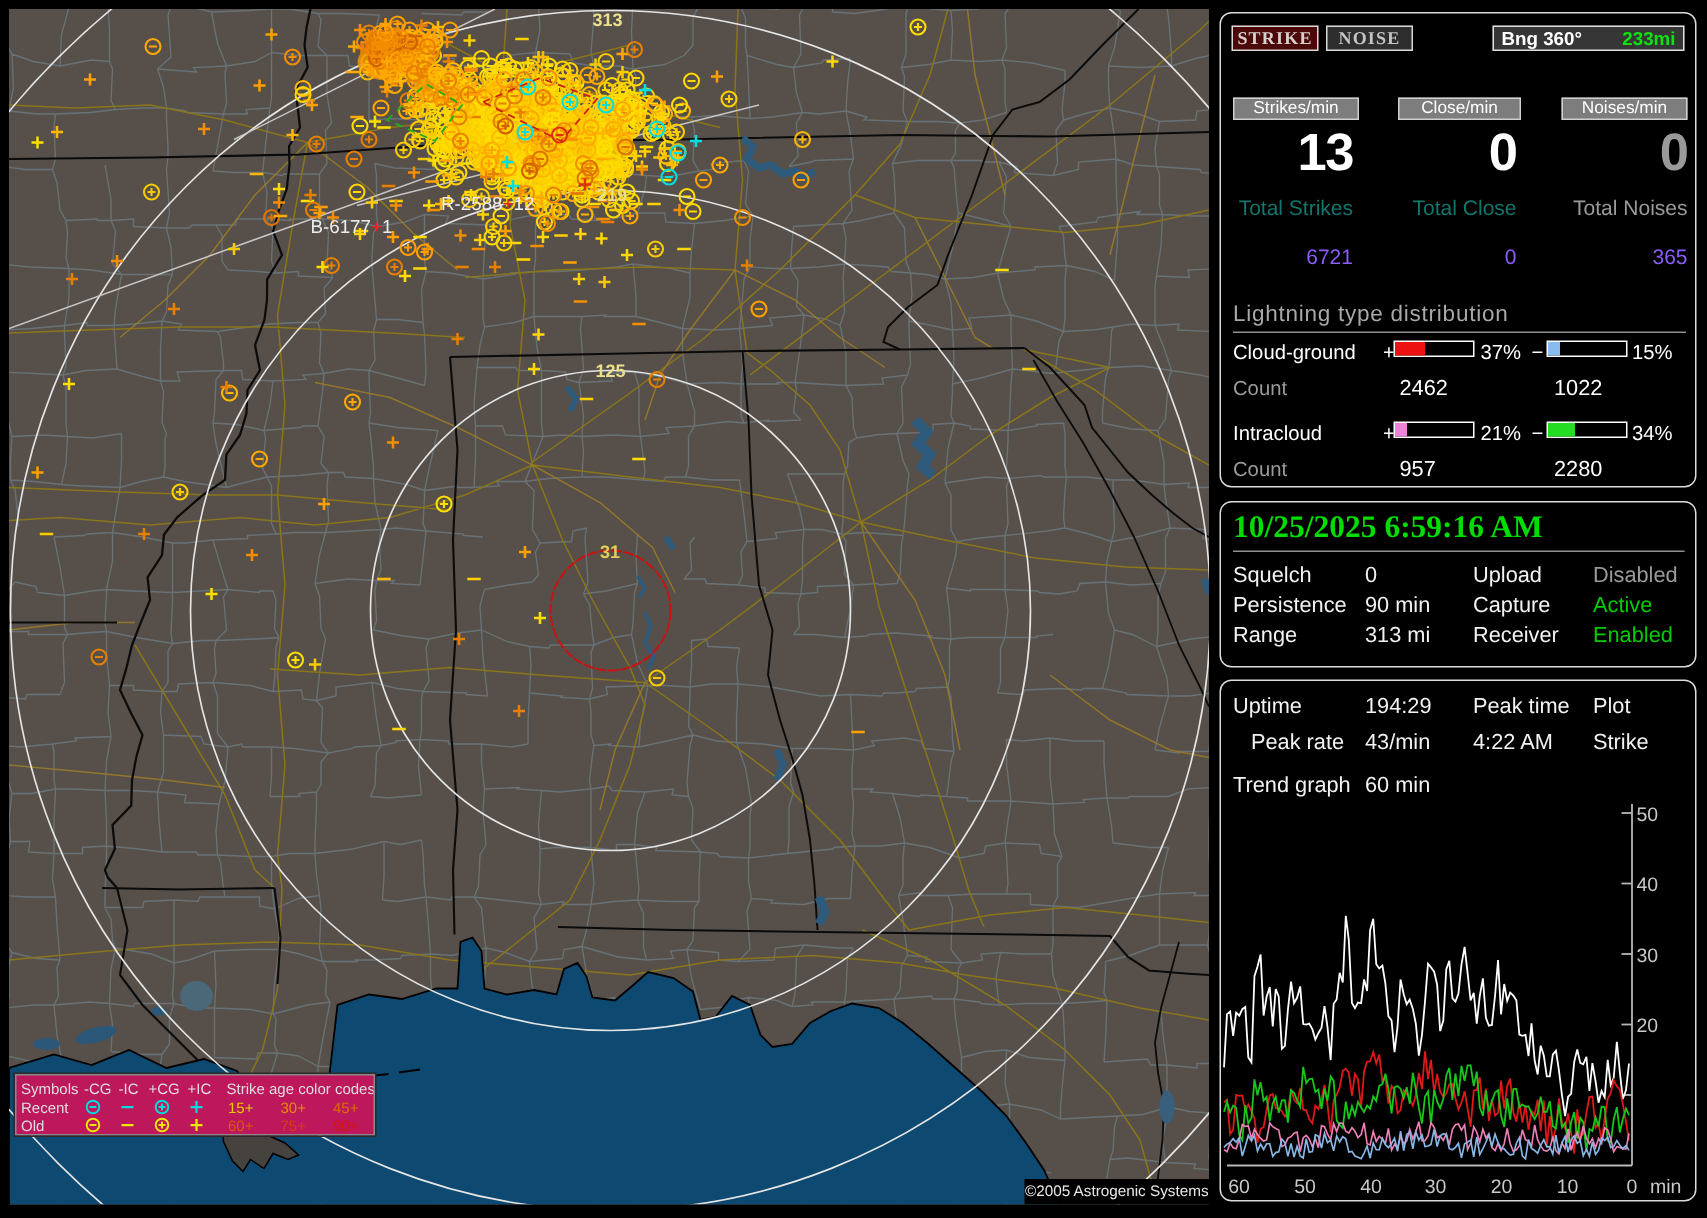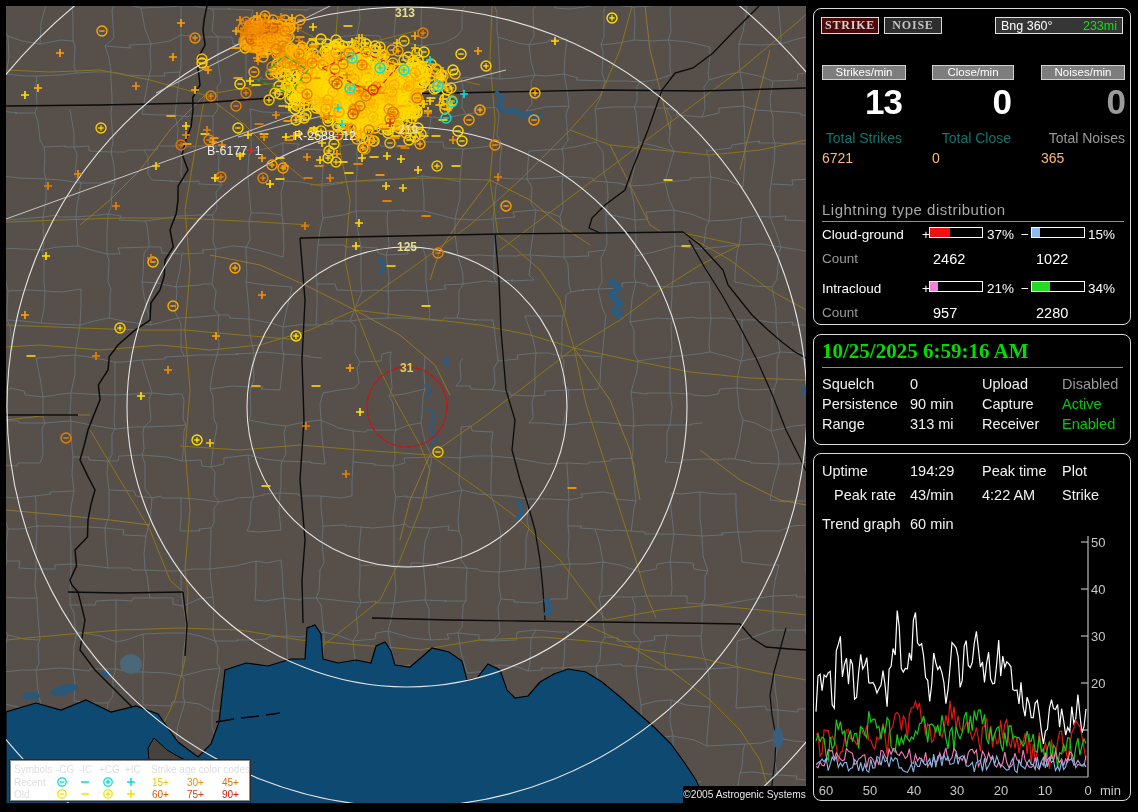--- a/index.html
+++ b/index.html
@@ -6,27 +6,27 @@
 #map{position:absolute;left:6px;top:6px;width:800px;height:797px;background:#57504a;overflow:hidden}
 .box{position:absolute;left:813px;width:318px;background:#000;border:1px solid #dcdcdc;border-radius:8px}
 #b1{top:8px;height:317px}
 #b2{top:334px;height:111px}
 #b3{top:453px;height:348px}
 .btn{position:absolute;font-weight:bold;font-size:12px;letter-spacing:0.8px;font-family:"Liberation Serif",serif;color:#d2caca;
  text-align:center;border:1px solid #d8d8d8;line-height:15px;height:17px}
 #strikebtn{left:7px;top:8px;width:58px;background:#4c0909;color:#d8d0d0}
 #noisebtn{left:70px;top:8px;width:58px;background:#2e2e2e;color:#c4c4c4}
 #bngbox{position:absolute;left:181px;top:8px;width:128px;height:17px;background:#363636;border:1px solid #e0e0e0;
- font-weight:normal;font-size:12.5px;line-height:16px;color:#fff;padding:0 5px}
+ font-weight:bold;font-size:12.5px;line-height:16px;color:#fff;padding:0 5px}
 #bngbox .mi{float:right;color:#10e010}
 .gbtn{position:absolute;top:56px;height:15px;background:#7d7d7d;border:1px solid #cfcfcf;color:#fff;
  font-size:11.5px;line-height:13px;text-align:center}
 .big{position:absolute;top:75px;font-size:35px;line-height:35px;font-weight:bold;color:#fff;text-align:right;letter-spacing:-1px}
 .tot{position:absolute;top:121px;font-size:14px;color:#0f766e;text-align:right}
-.totv{position:absolute;top:141px;font-size:14px;color:#fdba74;text-align:left}
+.totv{position:absolute;top:154px;font-size:14px;color:#8b5cf6;text-align:right}
 .gray{color:#9a9a9a!important}
 .lgray{color:#a8a8a8}
 #ltd{position:absolute;left:8px;top:192px;width:302px;font-size:15px;letter-spacing:0.5px;color:#a8a8a8;
  border-bottom:1px solid #909090;padding-bottom:3px}
 .row{position:absolute;left:8px;width:302px;font-size:13.5px;color:#fff;font-weight:normal}
 .bar{display:inline-block;width:54px;height:11px;border:1px solid #fff;background:#000;vertical-align:-1px}
 .bar i{display:block;height:9px;margin:0}
 #date{position:absolute;left:8px;top:4px;width:301px;color:#00dd00;font-weight:bold;font-size:21px;
  font-family:"Liberation Serif",serif;border-bottom:1px solid #909090;padding-bottom:3px;letter-spacing:0px}
 .srow{position:absolute;font-size:14.5px;color:#f2f2f2}
@@ -1681,21 +1681,21 @@
       <use href="#pl" x="350" y="240" stroke="#ffd800"></use>
       <path d="M252 74 L278 50 L302 64 L284 88 Z" fill="none" stroke="#19b119" stroke-width="1.2" stroke-dasharray="5 4"></path>
       <path d="M316 62 L354 46 L392 60 L368 88 Z" fill="none" stroke="#cc2211" stroke-width="1.2" stroke-dasharray="5 4"></path>
       <text x="389" y="11" fill="#e9df8e" style="font-family:&quot;Liberation Sans&quot;,sans-serif;font-size:12px;font-weight:bold">313</text>
       <text x="392" y="128" fill="#e9df8e" style="font-family:&quot;Liberation Sans&quot;,sans-serif;font-size:12px;font-weight:bold">219</text>
       <text x="391" y="245" fill="#e9df8e" style="font-family:&quot;Liberation Sans&quot;,sans-serif;font-size:12px;font-weight:bold">125</text>
       <text x="394" y="366" fill="#e3cf56" style="font-family:&quot;Liberation Sans&quot;,sans-serif;font-size:12px;font-weight:bold">31</text>
       <text x="201" y="149" fill="#ececec" style="font-family:&quot;Liberation Sans&quot;,sans-serif;font-size:12.5px">B-6177<tspan fill="#ee2222">+</tspan>1</text>
       <text x="288" y="134" fill="#ececec" style="font-family:&quot;Liberation Sans&quot;,sans-serif;font-size:12.5px">R-2588<tspan fill="#ee2222">+</tspan>12</text>
     </svg>
-<div style="position:absolute;left:4px;top:754px;width:240px;height:41px;background:#ffffff;border:1px solid #8a8a8a;outline:1px solid #2a2a2a">
+<div style="position:absolute;left:4px;top:710px;width:240px;height:41px;background:#be185d;border:1px solid #8a8a8a;outline:1px solid #2a2a2a">
 <svg width="238" height="39" style="position:absolute;left:0;top:0">
 <g font-size="10px" fill="#dedede" font-family="Liberation Sans,sans-serif">
 <text x="3" y="12">Symbols</text>
 <text x="45" y="12">-CG</text>
 <text x="68" y="12">-IC</text>
 <text x="88" y="12">+CG</text>
 <text x="114" y="12">+IC</text>
 <text x="140" y="12">Strike age color codes</text>
 <text x="3" y="25">Recent</text>
 <text x="3" y="37">Old</text>

